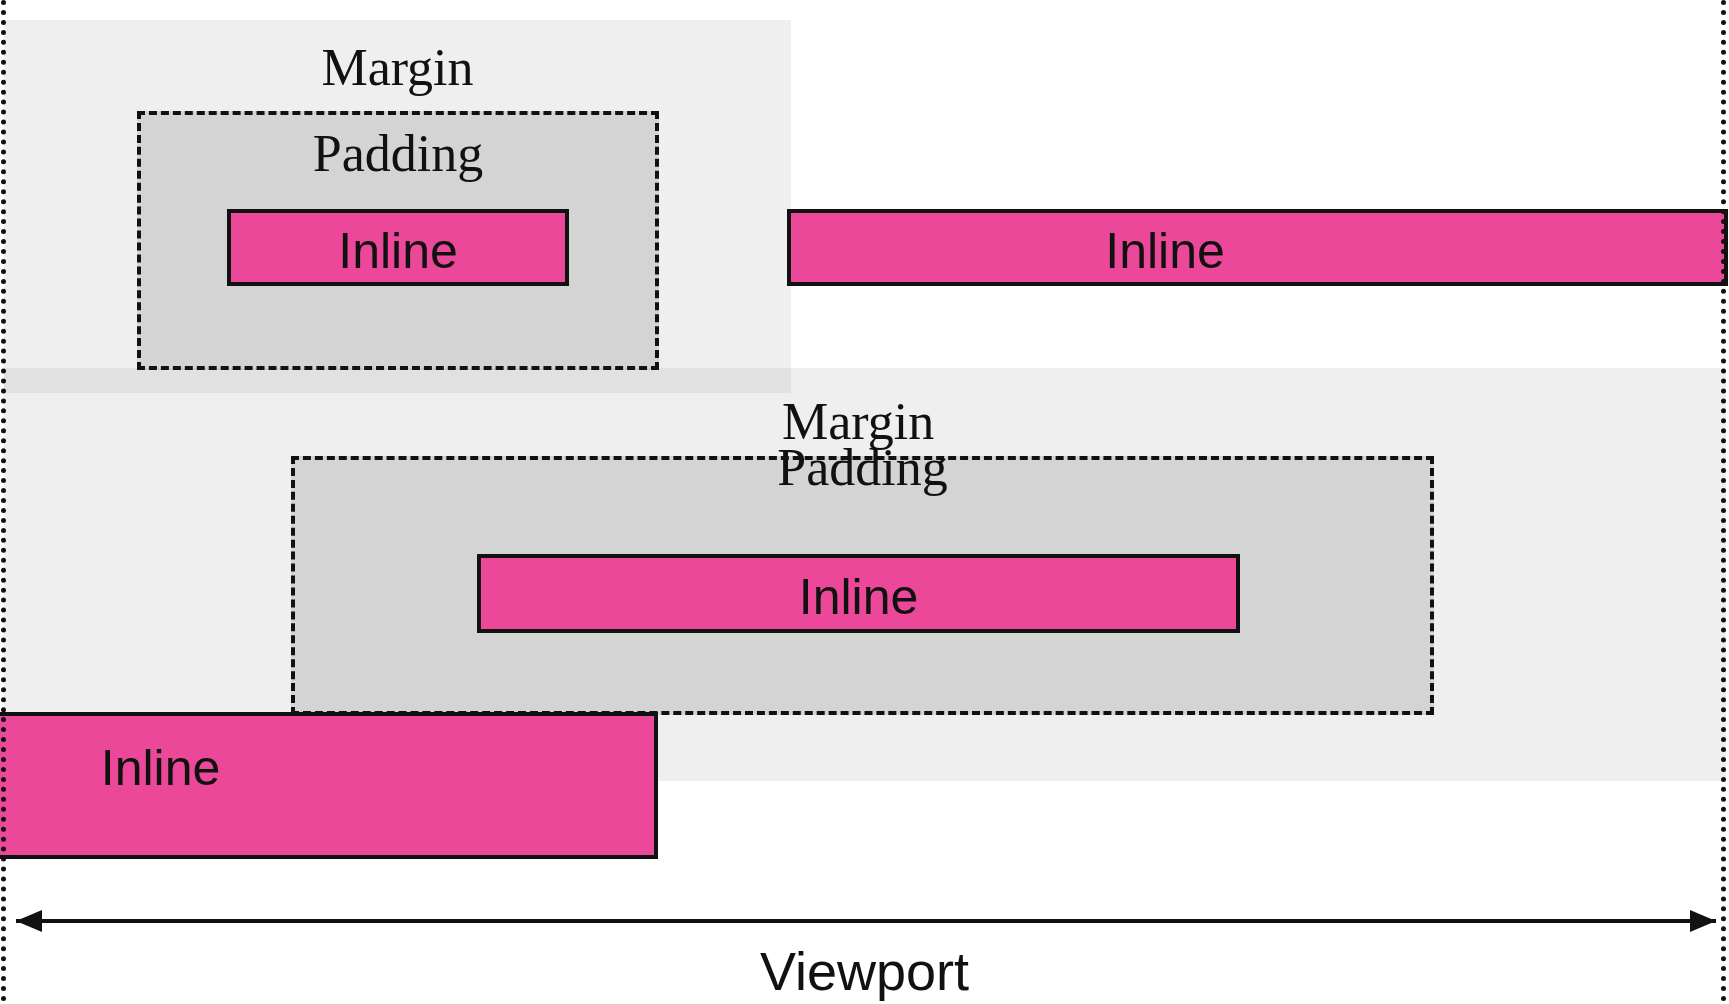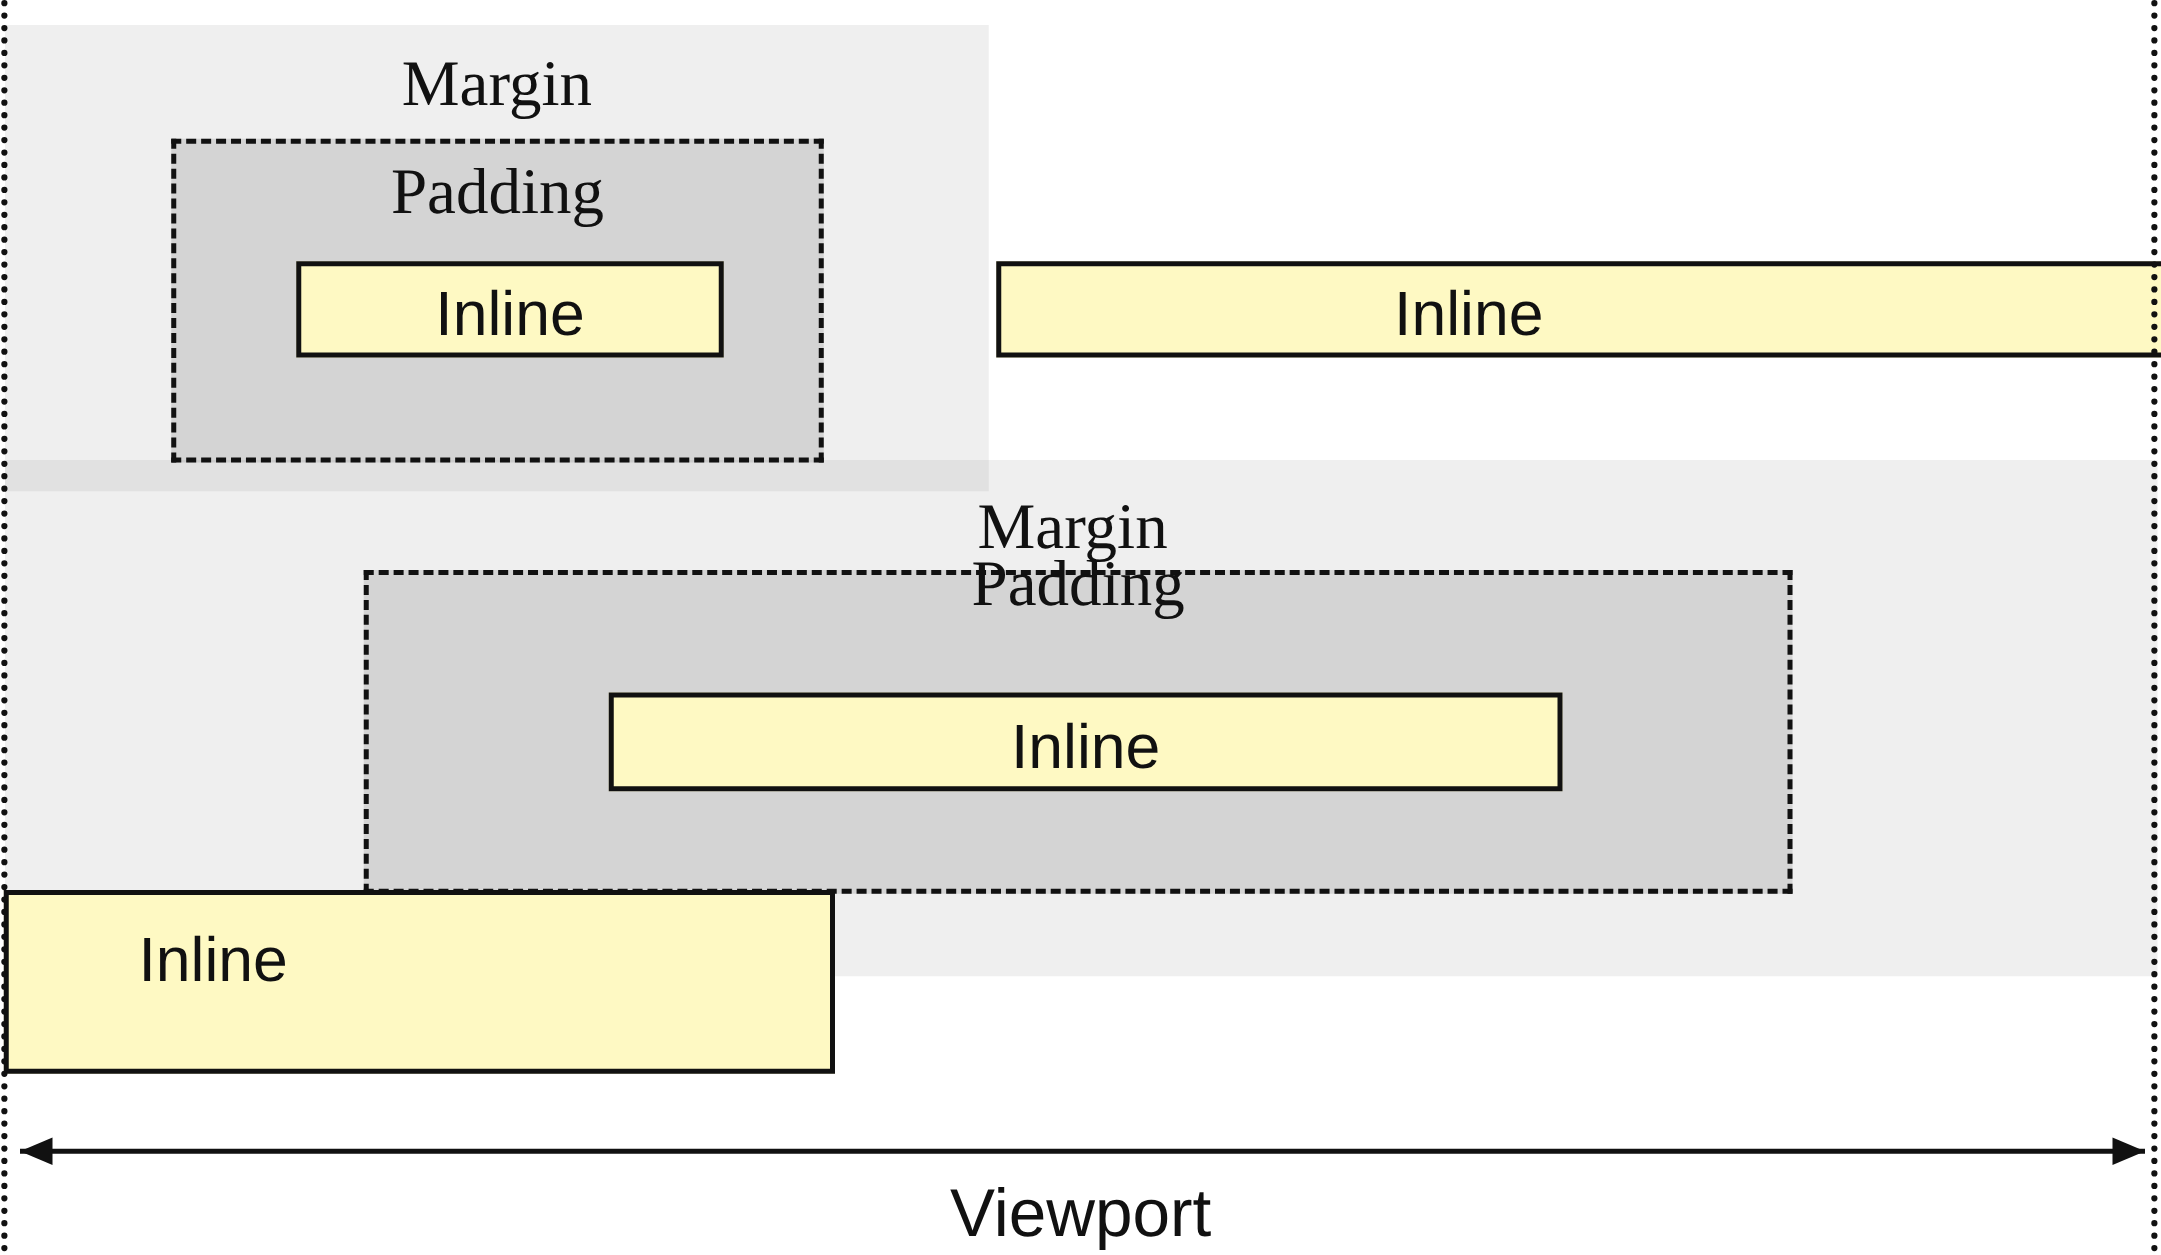--- a/index.html
+++ b/index.html
@@ -44,25 +44,24 @@
     position: absolute;
     background: rgba(120,120,120,0.22);
     border: 4px dashed #111111;
     box-sizing: border-box;
     z-index: 5;
   }
 
   
   .inline-box {
     position: absolute;
-    background: #fef9c3;
+    background: #ec4899;
     border: 4px solid #111111;
     box-sizing: border-box;
     z-index: 9;
-    margin-left: 10px;
   }
 
   
   .label {
     position: absolute;
     color: #111111;
     font-size: 52px;
     line-height: 1;
     white-space: nowrap;
     z-index: 20;

